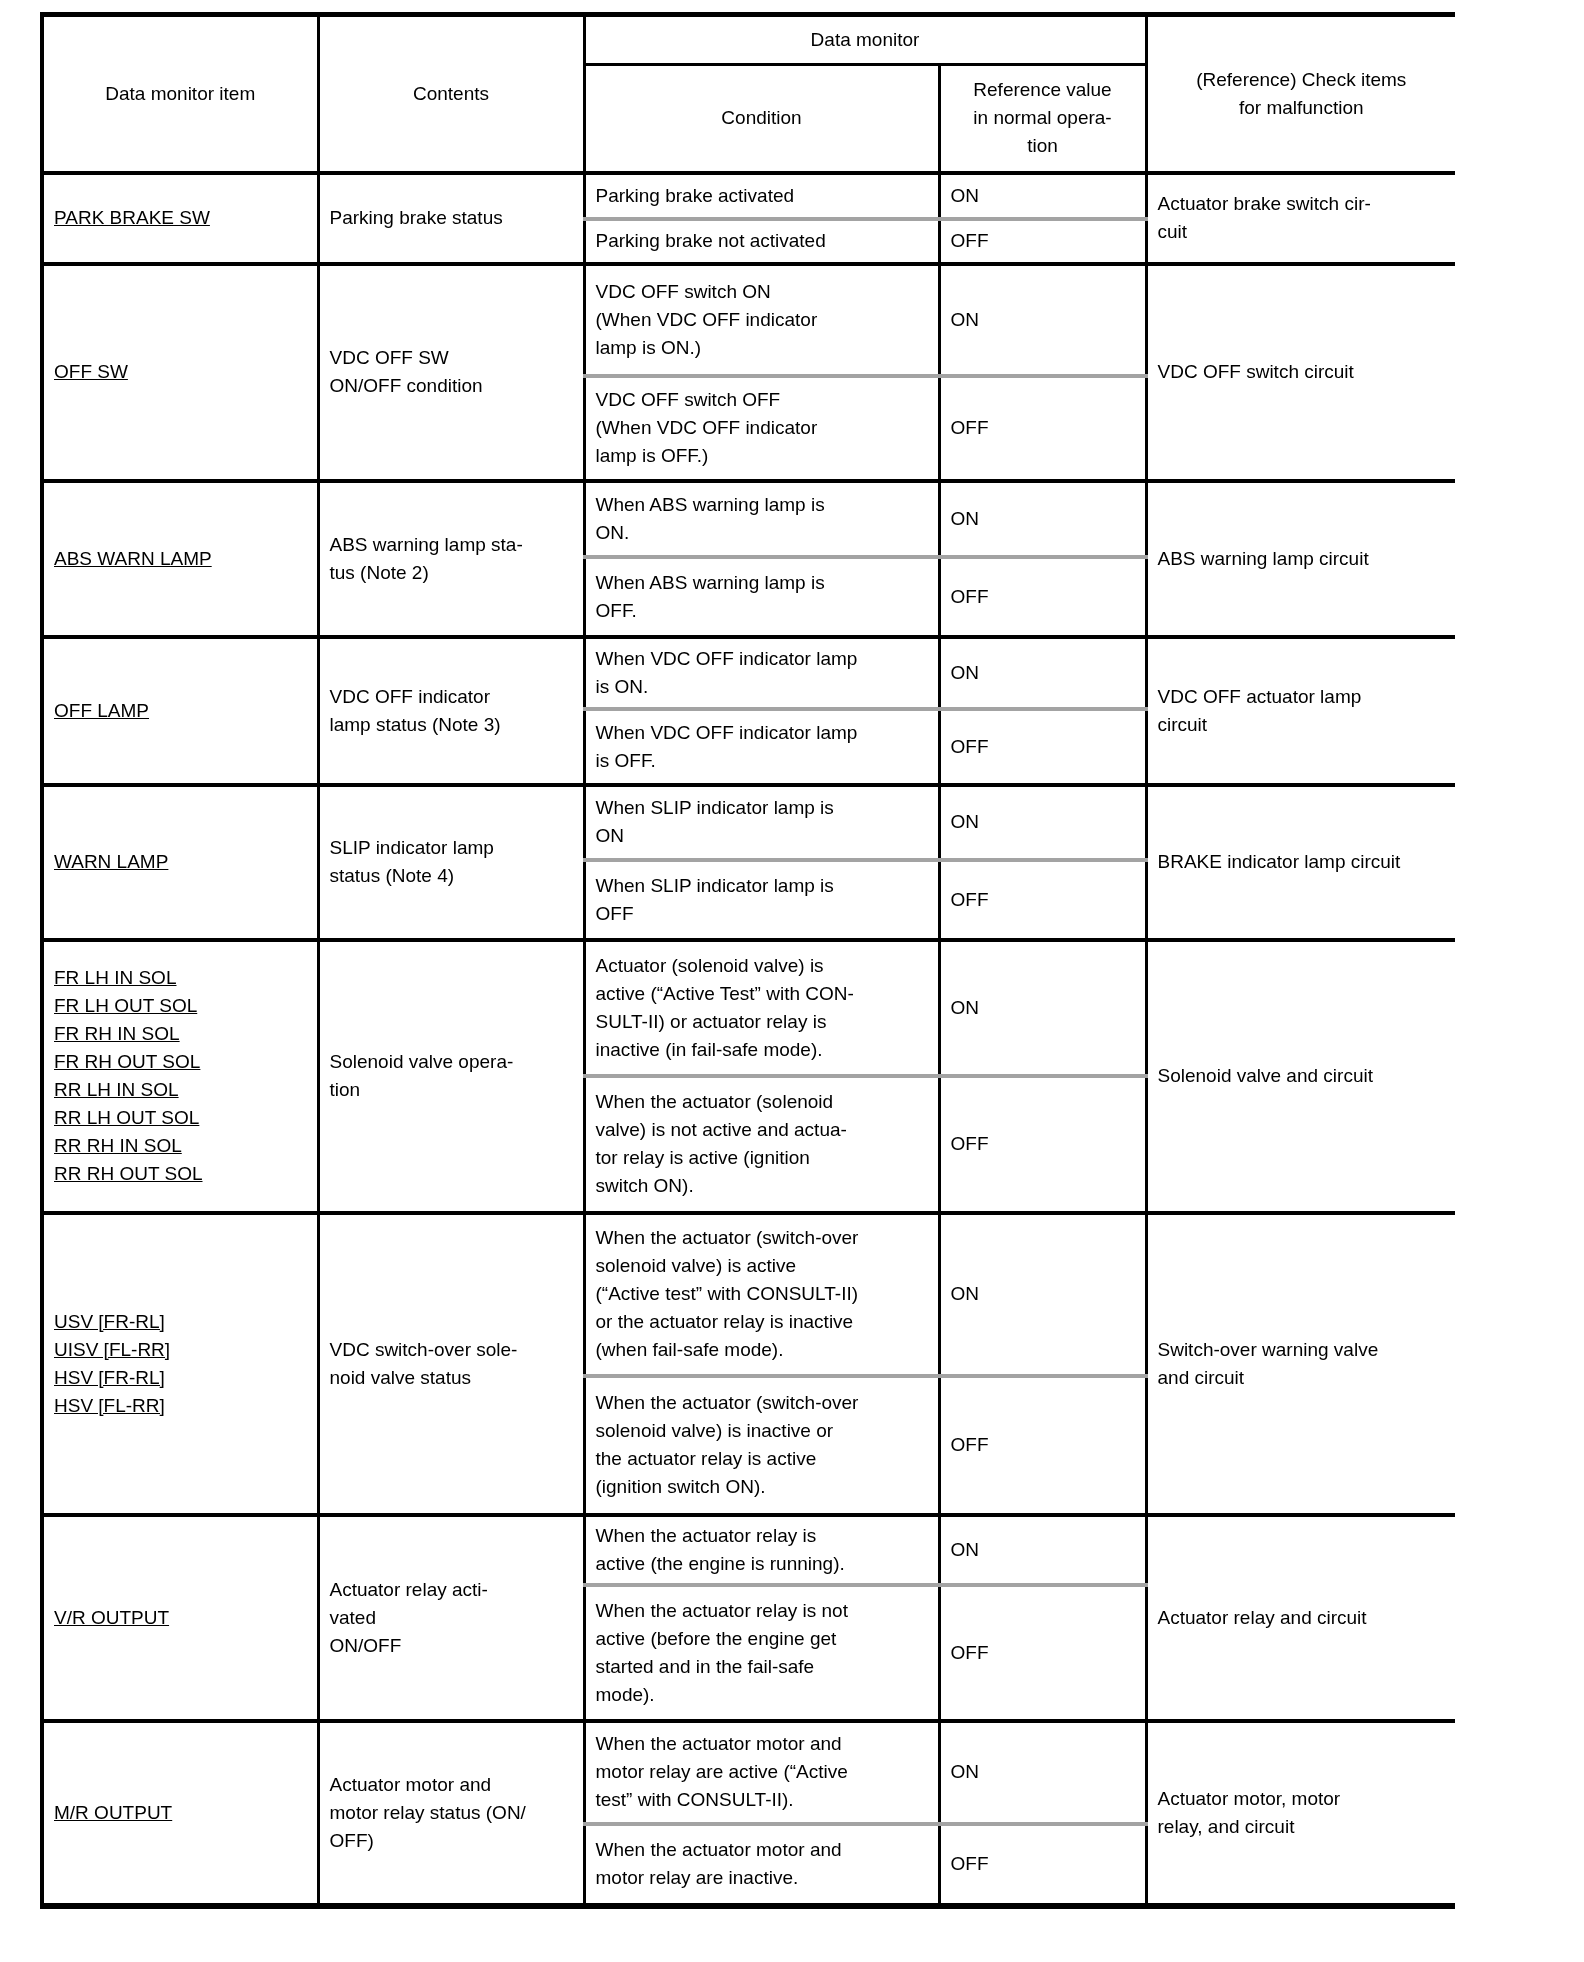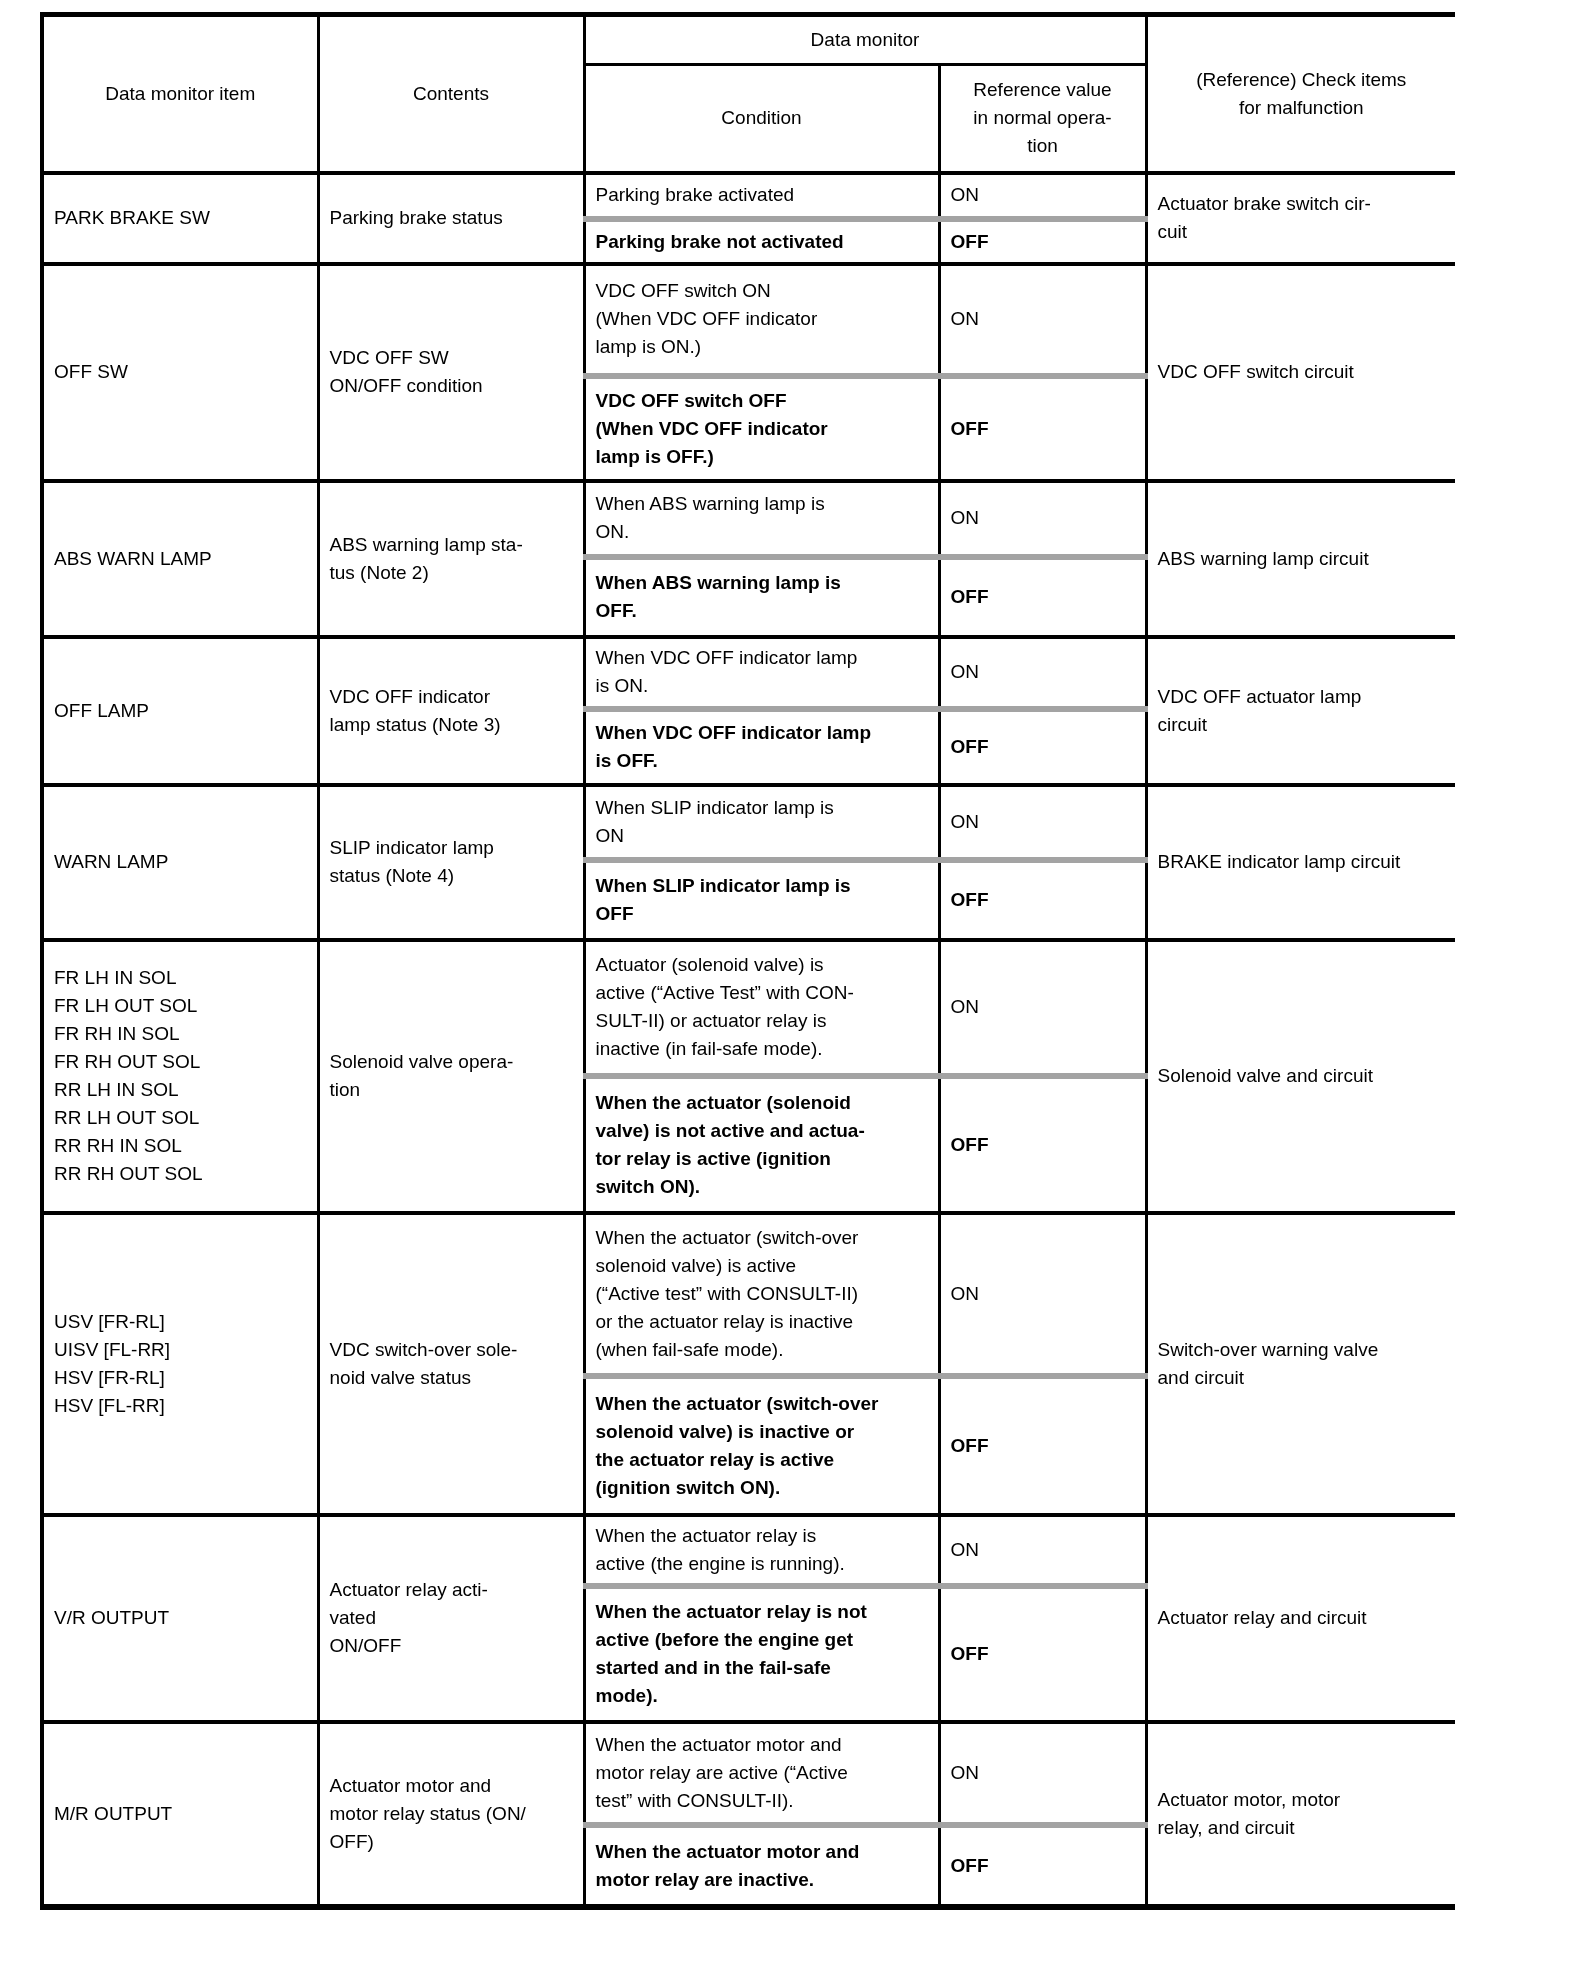--- a/index.html
+++ b/index.html
@@ -41,25 +41,25 @@
     padding: 4px 20px;
   }
   
   tr.hdr-top th { border-top: 5px solid #000; }
   .edge-l { border-left: 4px solid #000 !important; }
   .edge-r { border-right: 0 !important; }
   .edge-b { border-bottom: 6px solid #000 !important; }
   
   tr.group td { border-top: 4px solid #000; }
   
-  tr.subrow td { border-top: 6px solid #a3a3a3; font-weight: bold; }
+  tr.subrow td { border-top: 4px solid #a3a3a3; }
   
   th.dm-span { border-bottom: 3px solid #000; }
   
-  td.c-item { padding-left: 18px; }
+  td.c-item { padding-left: 18px; text-decoration: underline; }
   td.c-cond, td.c-val, td.c-contents, td.c-check { padding-left: 10px; }
 </style>
 </head>
 <body>
 
 <div class="sheet">
   <table class="dm">
     <colgroup>
       <col style="width:276px">
       <col style="width:266px">

